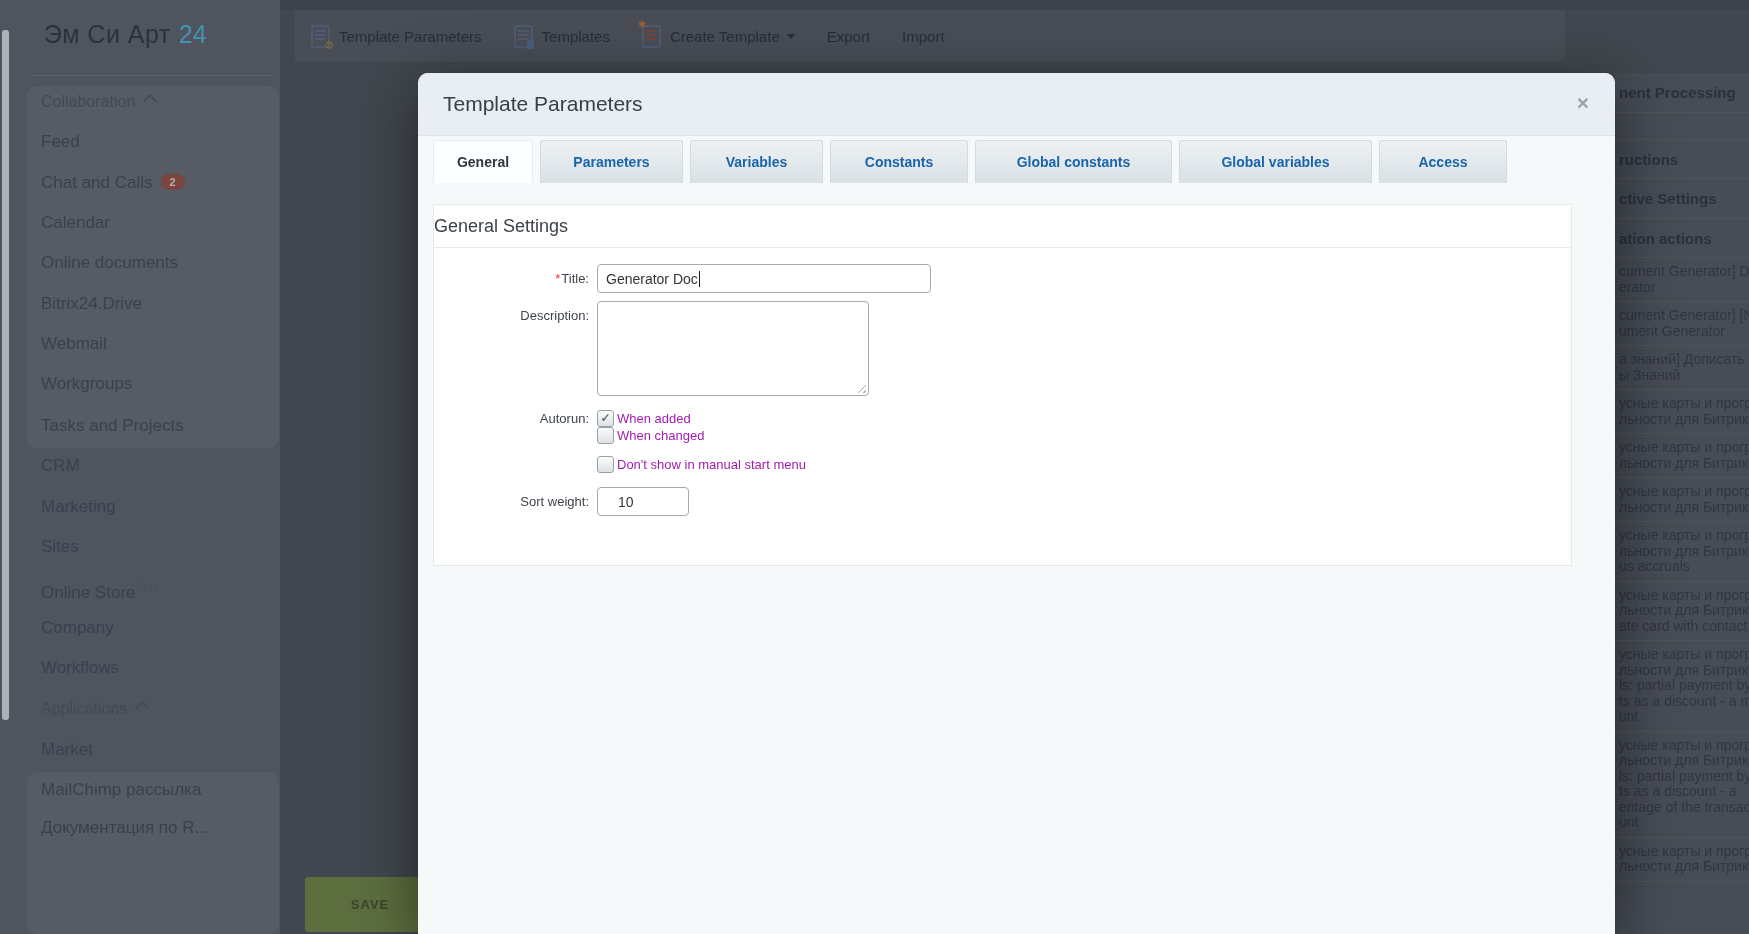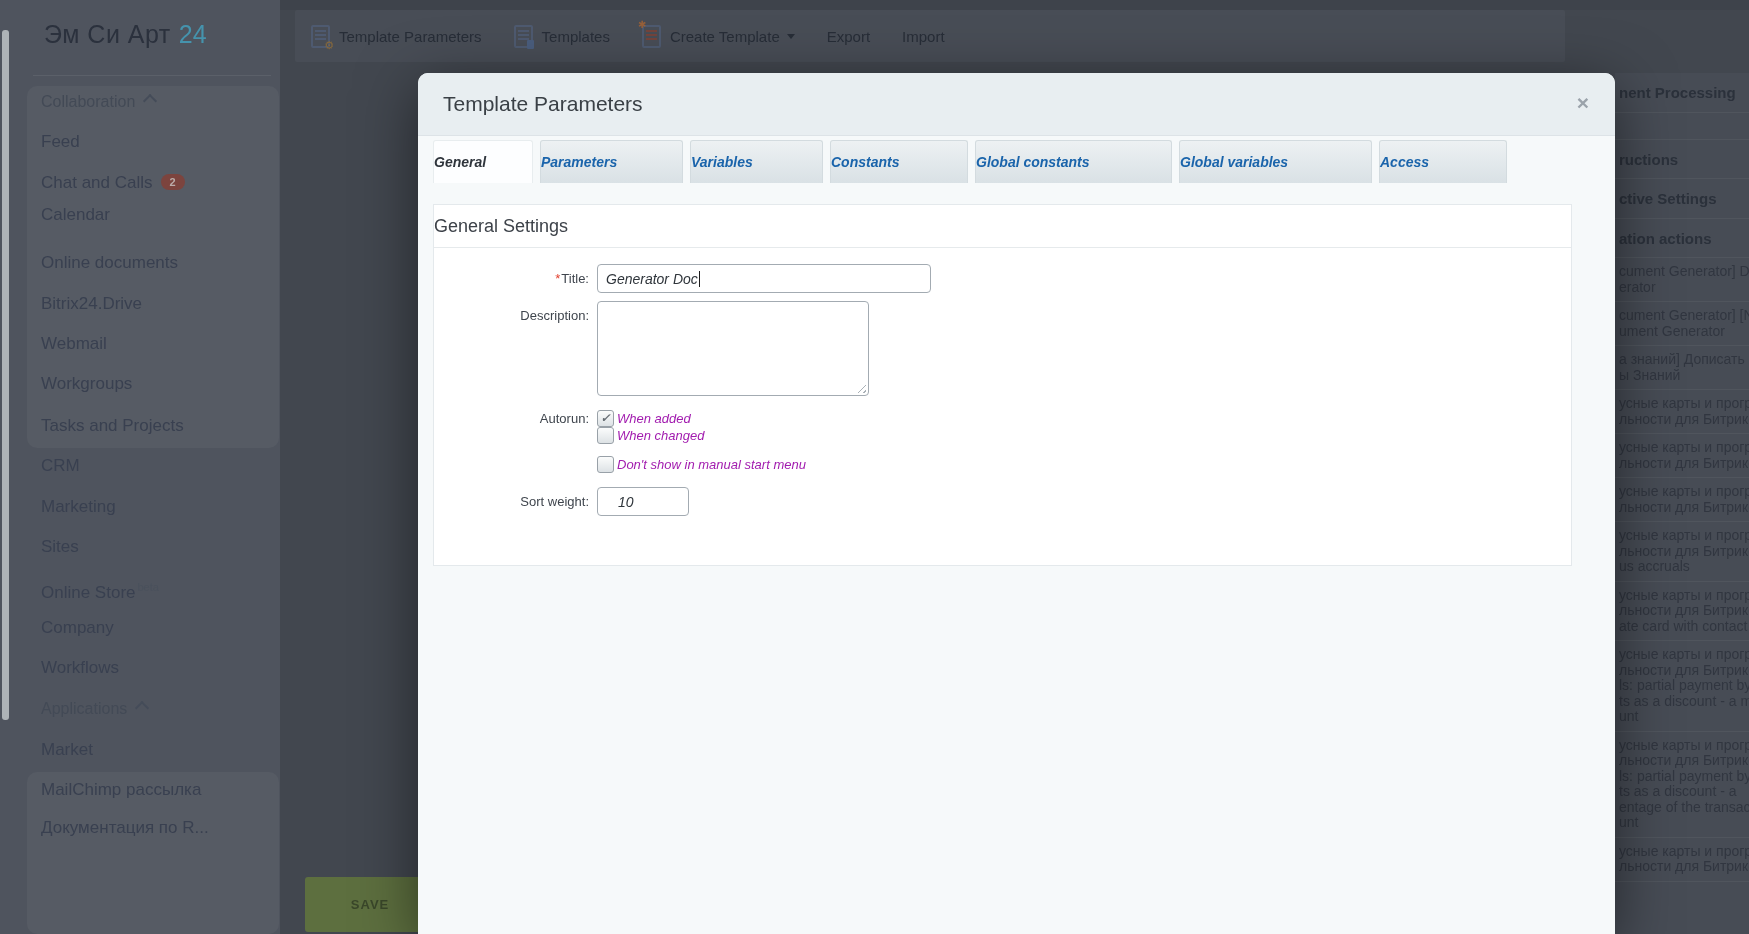--- a/index.html
+++ b/index.html
@@ -54,31 +54,31 @@
   .rp-row.header .rp-line{font-size:15px;color:#2b313b;}
 
   
   #modal{position:absolute;left:418px;top:73px;width:1197px;height:861px;background:#f6f9fa;
          border-radius:10px 10px 0 0;box-shadow:0 14px 60px rgba(0,0,0,.5);}
   #modal-header{position:absolute;left:0;top:0;right:0;height:62px;background:#e8eef1;border-radius:10px 10px 0 0;
                 border-bottom:1px solid #dde3e7;}
   #modal-title{position:absolute;left:25px;top:0;line-height:62px;font-size:21px;color:#3a4046;}
   #modal-close{position:absolute;right:26px;top:17px;font-size:21px;font-weight:bold;color:#9ba3ab;cursor:pointer;line-height:26px;}
   #tabs{position:absolute;left:15px;top:67px;display:flex;gap:7px;}
-  .tab{height:43px;line-height:43px;text-align:left;font-size:14px;font-weight:bold;color:#1a64ab;cursor:pointer;
+  .tab{height:43px;line-height:43px;text-align:center;font-size:14px;font-weight:bold;color:#1a64ab;cursor:pointer;
        background:linear-gradient(180deg,#edf1f3,#d9e1e5);border:1px solid #d3dbdf;border-bottom:none;
-       border-radius:3px 3px 0 0;box-sizing:border-box;font-style:italic;}
+       border-radius:3px 3px 0 0;box-sizing:border-box;}
   .tab.active{background:#fdfeff;color:#2f353c;border-color:#e8edef;}
 
   #form-box{position:absolute;left:15px;top:131px;width:1139px;height:362px;background:#fff;
             border:1px solid #e4e9ec;box-sizing:border-box;}
   #form-heading{font-size:18px;color:#3d4249;padding:11px 0 10px 0;border-bottom:1px solid #e6eaec;}
   .frow{display:flex;align-items:flex-start;}
   .flabel{width:155px;text-align:right;font-size:13px;color:#3f454d;flex:0 0 155px;padding-top:7px;}
-  .fctl{margin-left:8px;font-style:italic;}
+  .fctl{margin-left:8px;}
   .req{color:#e2402f;margin-right:1px;}
   .tinput{border:1px solid #a3abb2;border-radius:4px;background:#fff;font-size:14px;color:#2f353b;
           padding:0 8px;display:flex;align-items:center;}
   #title-input{width:316px;height:27px;}
   .caret-i{display:inline-block;width:1px;height:16px;background:#1c1c1c;margin-left:1px;}
   #desc-area{width:270px;height:93px;border:1px solid #a3abb2;border-radius:4px;background:#fff;position:relative;}
   #desc-grip{position:absolute;right:2px;bottom:2px;width:10px;height:10px;
              background:repeating-linear-gradient(135deg,#aab2b8 0 1px,transparent 1px 4px);
              clip-path:polygon(100% 0,100% 100%,0 100%);}
   .cb-line{display:flex;align-items:center;height:16px;margin-bottom:1px;font-size:13px;color:#a21caf;}
@@ -105,21 +105,21 @@
     <span id="logo-title">Эм Си Арт</span>
     <span id="logo-suffix">24</span>
   </div>
   <div id="sb-divider"></div>
   <div id="sb-card1" class="sb-card"></div>
   <div id="sb-card2" class="sb-card"></div>
   <div id="sb-items">
       <div class="sb-item section" style="top: 91px;"><span class="sb-label">Collaboration</span><span class="chev"></span></div>
       <div class="sb-item" style="top: 131px;"><span class="sb-label">Feed</span></div>
       <div class="sb-item" style="top: 172px;"><span class="sb-label">Chat and Calls</span><span class="badge">2</span></div>
-      <div class="sb-item" style="top: 204px;"><span class="sb-label">Calendar</span></div>
+      <div class="sb-item" style="top: 212px;"><span class="sb-label">Calendar</span></div>
       <div class="sb-item" style="top: 252px;"><span class="sb-label">Online documents</span></div>
       <div class="sb-item" style="top: 293px;"><span class="sb-label">Bitrix24.Drive</span></div>
       <div class="sb-item" style="top: 333px;"><span class="sb-label">Webmail</span></div>
       <div class="sb-item" style="top: 373px;"><span class="sb-label">Workgroups</span></div>
       <div class="sb-item" style="top: 415px;"><span class="sb-label">Tasks and Projects</span></div>
       <div class="sb-item" style="top: 455px;"><span class="sb-label">CRM</span></div>
       <div class="sb-item" style="top: 496px;"><span class="sb-label">Marketing</span></div>
       <div class="sb-item" style="top: 536px;"><span class="sb-label">Sites</span></div>
       <div class="sb-item" style="top: 576px;"><span class="sb-label">Online Store</span><sup class="beta">beta</sup></div>
       <div class="sb-item" style="top: 617px;"><span class="sb-label">Company</span></div>

